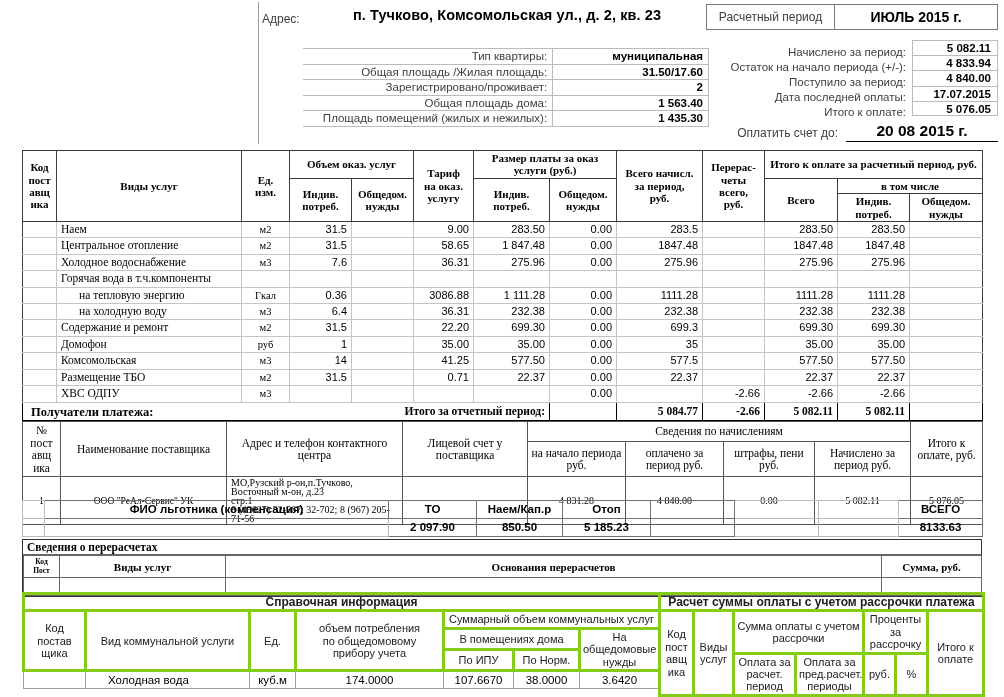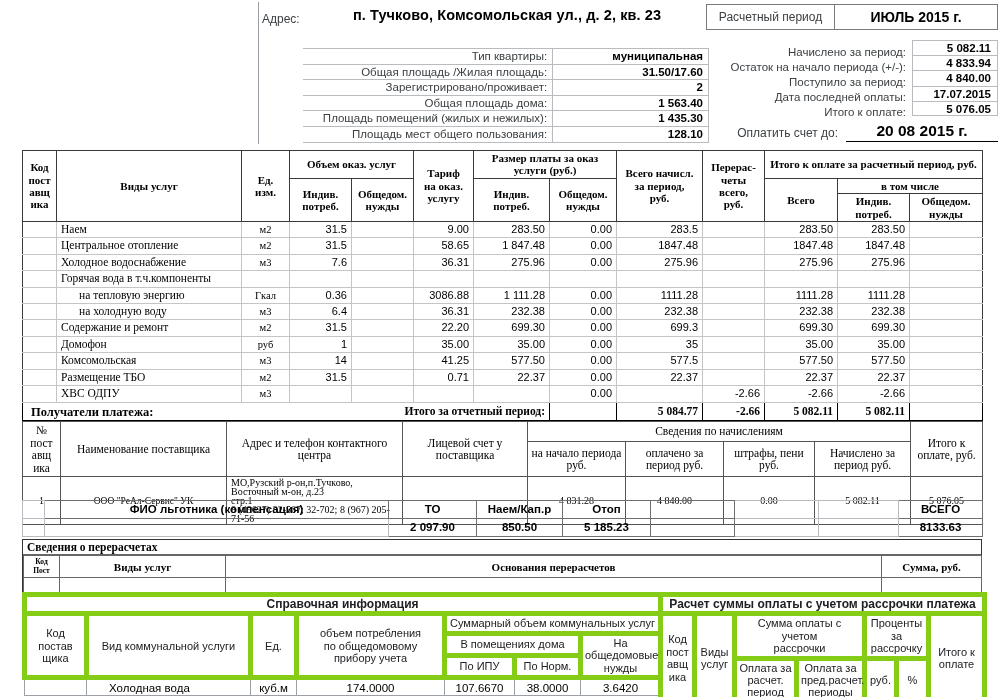--- a/index.html
+++ b/index.html
@@ -96,21 +96,21 @@
             text-align:center; border:1px solid #666; padding:2px 2px; line-height:10px;}
   .rec th.tiny { font-size:7.5px; line-height:8.5px; }
   .rec td { border:1px solid #666; height:18px; }
 
   
   .ref { position:absolute; left:22px; top:592px; width:636px;
          border-collapse:collapse; table-layout:fixed; }
   .calc { position:absolute; left:658px; top:592px; width:324px;
           border-collapse:collapse; table-layout:fixed; }
   .ref th, .calc th { font-size:11px; line-height:12.4px; font-weight:normal;
-                      text-align:center; border:5px solid #84cc16; padding:1px 2px; color:#202124;}
+                      text-align:center; border:3px solid #84cc16; padding:1px 2px; color:#202124;}
   .ref td, .calc td { font-size:11.5px; text-align:center; border:1px solid #9aa0a6;
                       height:18px; padding:0 4px; }
   .ref .banner, .calc .banner { font-weight:bold; font-size:12px; }
   .calc td.itog { text-align:right; }
   .ref td.nm { text-align:left;padding-left:22px; }
 </style>
 </head>
 <body>
 
 <div class="page">
@@ -139,24 +139,20 @@
           <td class="l">Зарегистрировано/проживает:</td>
           <td class="v">2</td>
         </tr>
         <tr>
           <td class="l">Общая площадь дома:</td>
           <td class="v">1 563.40</td>
         </tr>
         <tr>
           <td class="l">Площадь помещений (жилых и нежилых):</td>
           <td class="v">1 435.30</td>
-        </tr>
-        <tr>
-          <td class="l">Площадь мест общего пользования:</td>
-          <td class="v">128.10</td>
         </tr>
       </tbody>
     </table>
 
     <div class="sum">
       <div class="sum-row">
         <span class="lb">Начислено за период:</span>
         <span class="vl">5 082.11</span>
       </div>
       <div class="sum-row">

